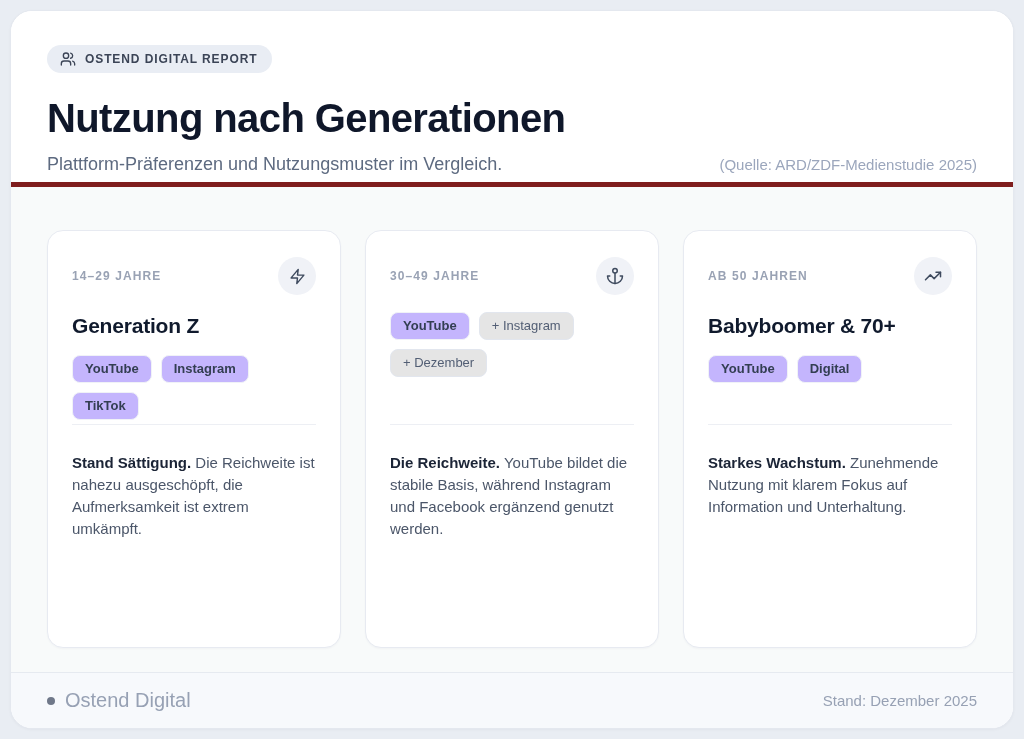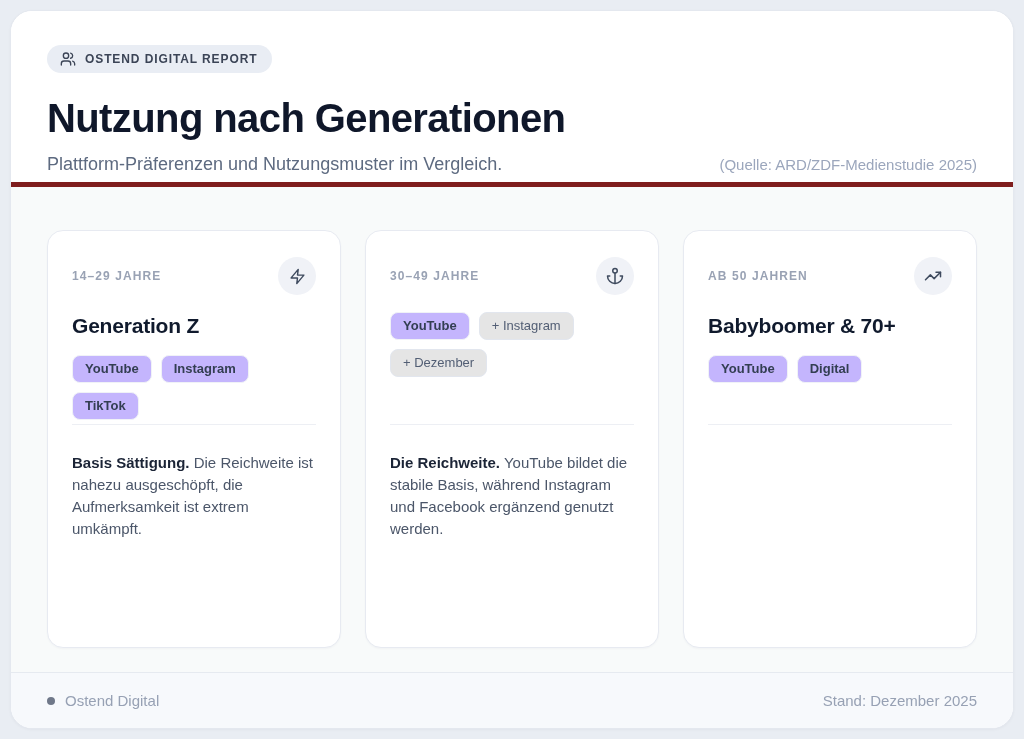--- a/index.html
+++ b/index.html
@@ -150,21 +150,21 @@
     border-top: 1px solid #e6eaf0;
     display: flex;
     align-items: center;
     justify-content: space-between;
     padding: 0 36px;
   }
   .footer-brand {
     display: flex;
     align-items: center;
     gap: 10px;
-    font-size: 15px;
+    font-size: 20px;
     color: #97a1b4;
   }
   .footer-dot {
     width: 8px; height: 8px;
     border-radius: 50%;
     background: #6f7889;
   }
   .footer-status { font-size: 15px; color: #97a1b4; }
 </style>
 </head>
@@ -206,21 +206,21 @@
           </div>
           <div class="card-title">Generation Z</div>
           <div class="tags">
             <span class="tag filled">YouTube</span>
             <span class="tag filled">Instagram</span>
             <span class="tag filled">TikTok</span>
           </div>
         </div>
         <div class="divider"></div>
         <div class="card-desc">
-          <strong>Basis Sättigung.</strong>
+          <strong>Stand Sättigung.</strong>
           <span>Die Reichweite ist nahezu ausgeschöpft, die Aufmerksamkeit ist extrem umkämpft.</span>
         </div>
       </div>
 
       <div class="card">
         <div class="card-top">
           <div class="label-row">
             <div class="age-label">30–49 JAHRE</div>
             <div class="icon-circle">
               <svg width="18" height="18" viewBox="0 0 24 24" fill="none" stroke="currentColor" stroke-width="2" stroke-linecap="round" stroke-linejoin="round">
@@ -254,20 +254,24 @@
               </svg>
             </div>
           </div>
           <div class="card-title">Babyboomer &amp; 70+</div>
           <div class="tags">
             <span class="tag filled">YouTube</span>
             <span class="tag filled">Digital</span>
           </div>
         </div>
         <div class="divider"></div>
+        <div class="card-desc">
+          <strong>Starkes Wachstum.</strong>
+          <span>Zunehmende Nutzung mit klarem Fokus auf Information und Unterhaltung.</span>
+        </div>
       </div>
 
     </div>
   </div>
 
   <div class="footer">
     <div class="footer-brand">
       <span class="footer-dot"></span>
       <span>Ostend Digital</span>
     </div>

